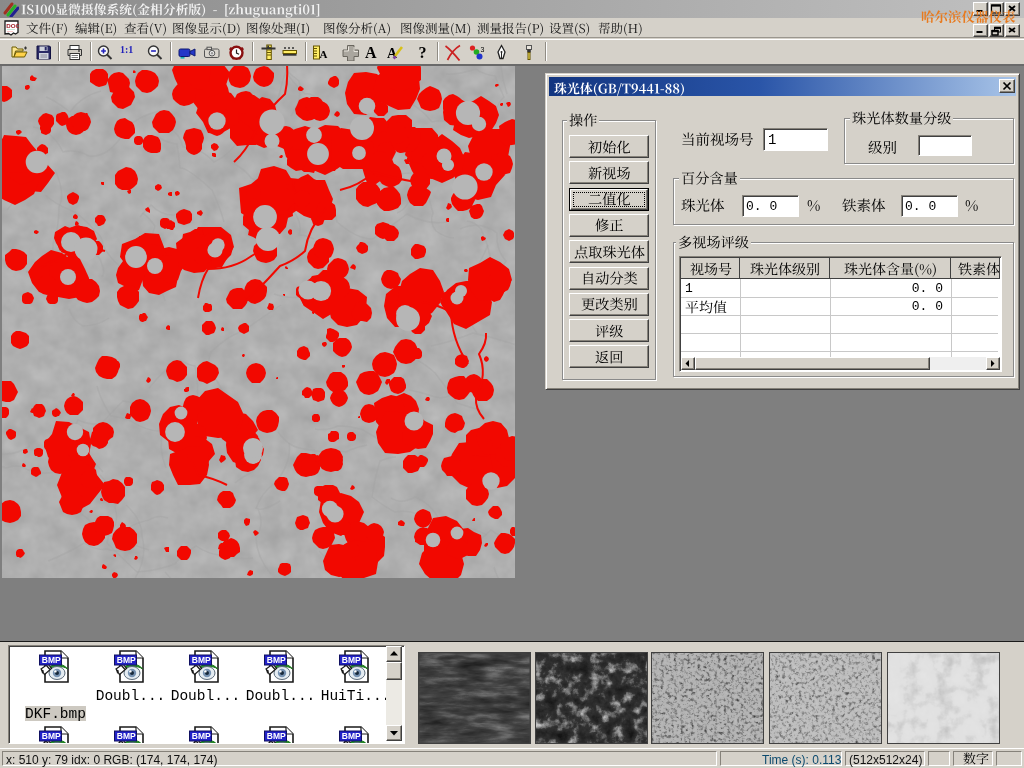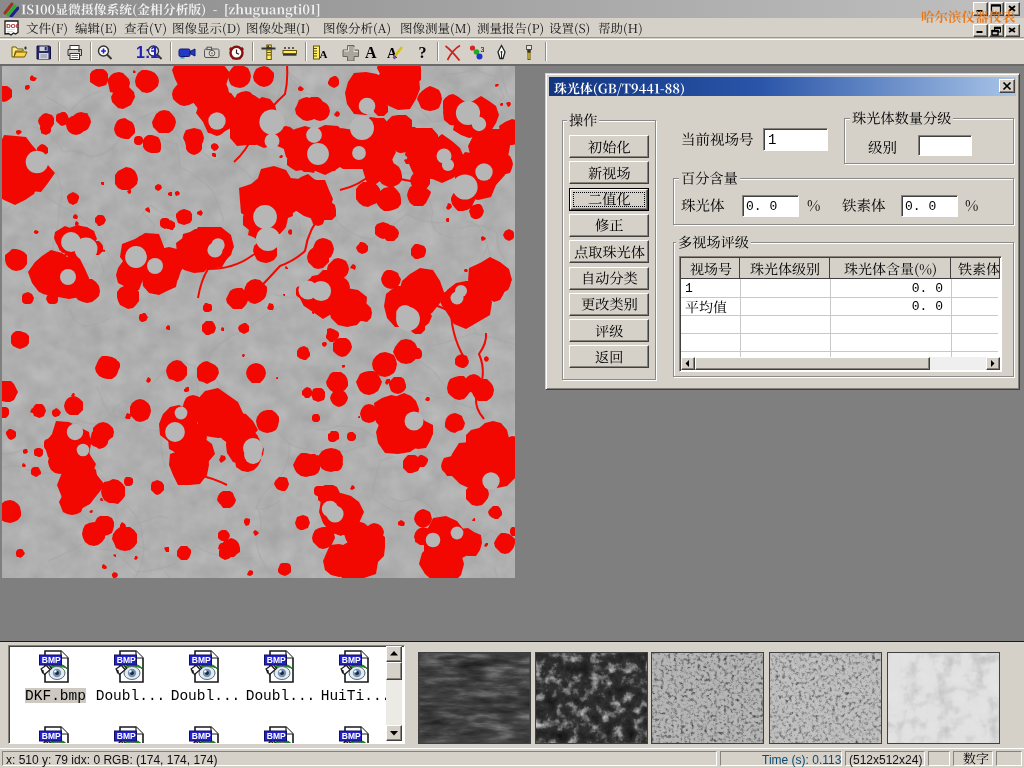--- a/index.html
+++ b/index.html
@@ -316,21 +316,21 @@
 <svg class="abs" style="left:493px;top:44px" width="18" height="17" viewBox="0 0 18 17">
     <path d="M8.5 1.5 L12 8 L10 14.5 L7 14.5 L5 8z" fill="#fff" stroke="#222" stroke-width="1.3"></path>
     <path d="M8.5 8.5v6" stroke="#222"></path>
     <circle cx="8.5" cy="8" r="1" fill="#222"></circle>
   </svg>
 <svg class="abs" style="left:520px;top:44px" width="18" height="17" viewBox="0 0 18 17">
     <rect x="6.5" y="1.5" width="5" height="4" fill="#e8e4dc" stroke="#555"></rect>
     <rect x="7.2" y="5.5" width="3.6" height="3" fill="#333"></rect>
     <rect x="8" y="8.5" width="2" height="7" fill="#ffee66" stroke="#665500"></rect>
   </svg>
-<div class="abs" style="left:136px;top:44px;width:20px;height:16px;color:#2222bb;font-weight:bold;font-size:16px;font-family:Liberation Sans, sans-serif">1:1</div>
+<div class="abs" style="left:120px;top:44px;width:20px;height:16px;color:#2222bb;font-weight:bold;font-size:10px;font-family:Liberation Serif, serif">1:1</div>
 <div class="abs" style="left:0;top:66px;width:1024px;height:575px;background:#7f7f7f"></div>
 <svg width="513" height="512" viewBox="0 0 513 512" style="position:absolute;left:2px;top:66px">
 <defs>
 <filter id="grain" x="0" y="0" width="100%" height="100%" color-interpolation-filters="sRGB">
 <feTurbulence type="fractalNoise" baseFrequency="0.05" numOctaves="3" seed="4"></feTurbulence>
 <feColorMatrix type="matrix" values=".33 .33 .33 0 0 .33 .33 .33 0 0 .33 .33 .33 0 0 0 0 0 0 1"></feColorMatrix>
 <feComponentTransfer>
           <feFuncR type="table" tableValues="0.60 0.78"></feFuncR>
           <feFuncG type="table" tableValues="0.60 0.78"></feFuncG>
           <feFuncB type="table" tableValues="0.60 0.78"></feFuncB>
@@ -1163,21 +1163,21 @@
     </svg>
 <svg class="abs" style="left:255px;top:80px" width="34" height="36" viewBox="0 0 34 36">
       <use href="#bmpicon"></use>
     </svg>
 <svg class="abs" style="left:330px;top:4px" width="34" height="36" viewBox="0 0 34 36">
       <use href="#bmpicon"></use>
     </svg>
 <svg class="abs" style="left:330px;top:80px" width="34" height="36" viewBox="0 0 34 36">
       <use href="#bmpicon"></use>
     </svg>
-<div class="abs" style="left:16.05px;top:42px;height:15px;background:#cdc9c1;font-family:'Liberation Mono',monospace;font-size:14.5px;color:#000;white-space:pre">DKF.bmp</div>
+<div class="abs" style="left:16.05px;top:60px;height:15px;background:#cdc9c1;font-family:'Liberation Mono',monospace;font-size:14.5px;color:#000;white-space:pre">DKF.bmp</div>
 <div class="abs" style="left:86.7px;top:42px;height:15px;font-family:'Liberation Mono',monospace;font-size:14.5px;color:#000;white-space:pre">Doubl...</div>
 <div class="abs" style="left:161.7px;top:42px;height:15px;font-family:'Liberation Mono',monospace;font-size:14.5px;color:#000;white-space:pre">Doubl...</div>
 <div class="abs" style="left:236.7px;top:42px;height:15px;font-family:'Liberation Mono',monospace;font-size:14.5px;color:#000;white-space:pre">Doubl...</div>
 <div class="abs" style="left:311.7px;top:42px;height:15px;font-family:'Liberation Mono',monospace;font-size:14.5px;color:#000;white-space:pre">HuiTi...</div>
 <div class="abs" style="left:377px;top:0px;width:16px;height:95px;background:#eceae4"></div>
 <div class="abs raised" style="left:377px;top:0;width:16px;height:16px">
       <svg width="16" height="16" viewBox="0 0 16 16" style="position:absolute;left:-1px;top:-1px">
         <path d="M8 5l4 4.5H4z" fill="#000"></path>
       </svg>
     </div>

